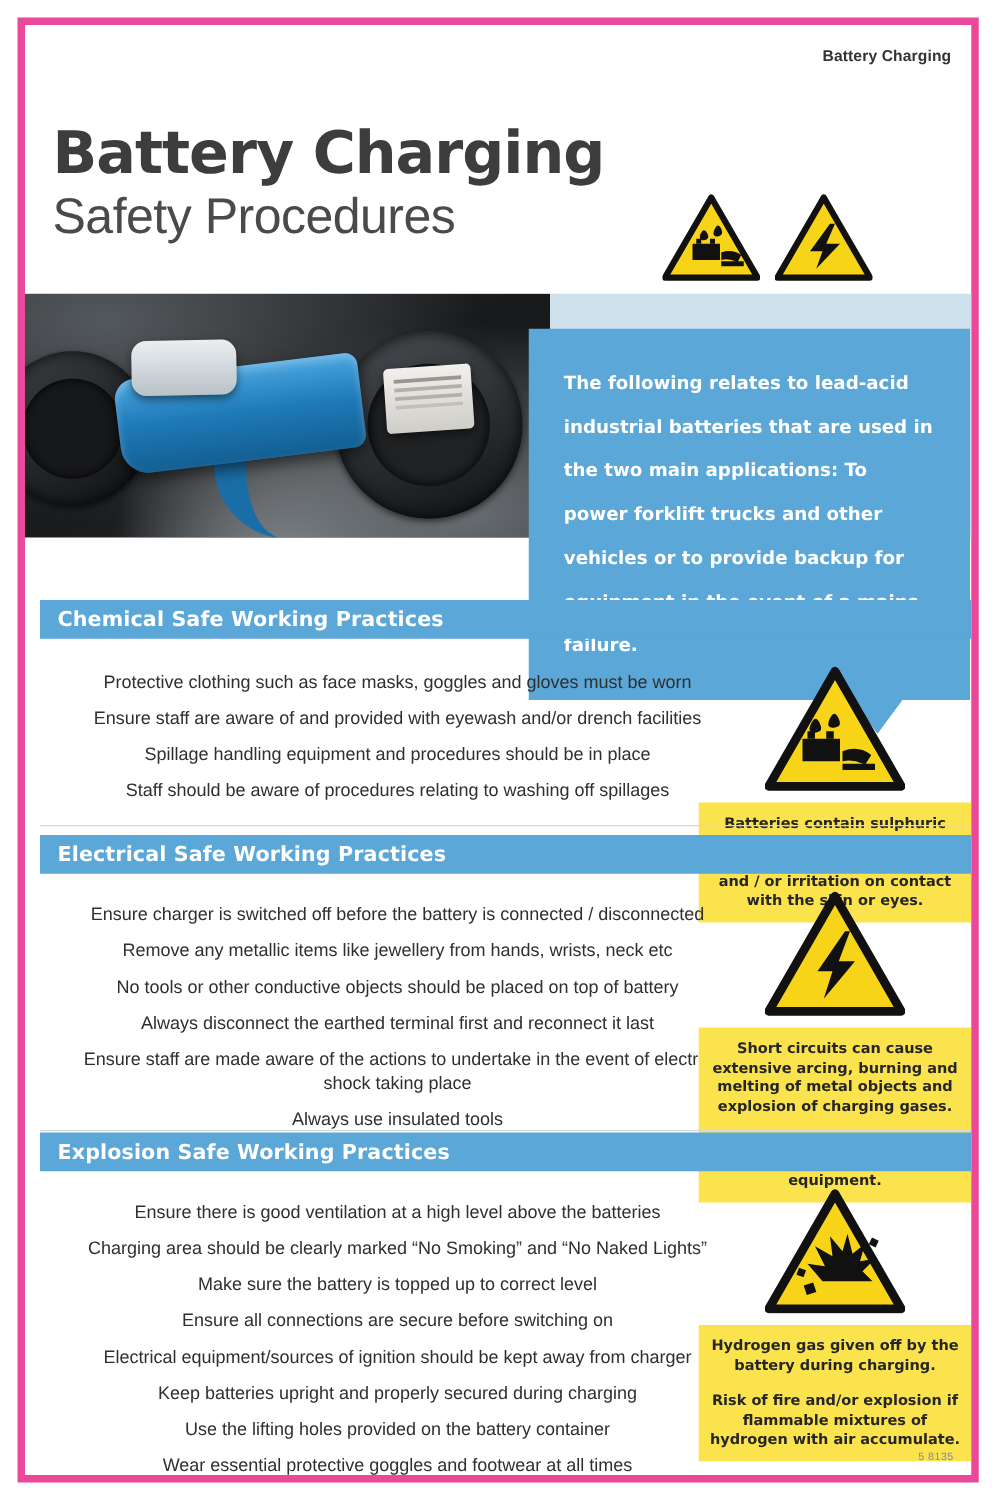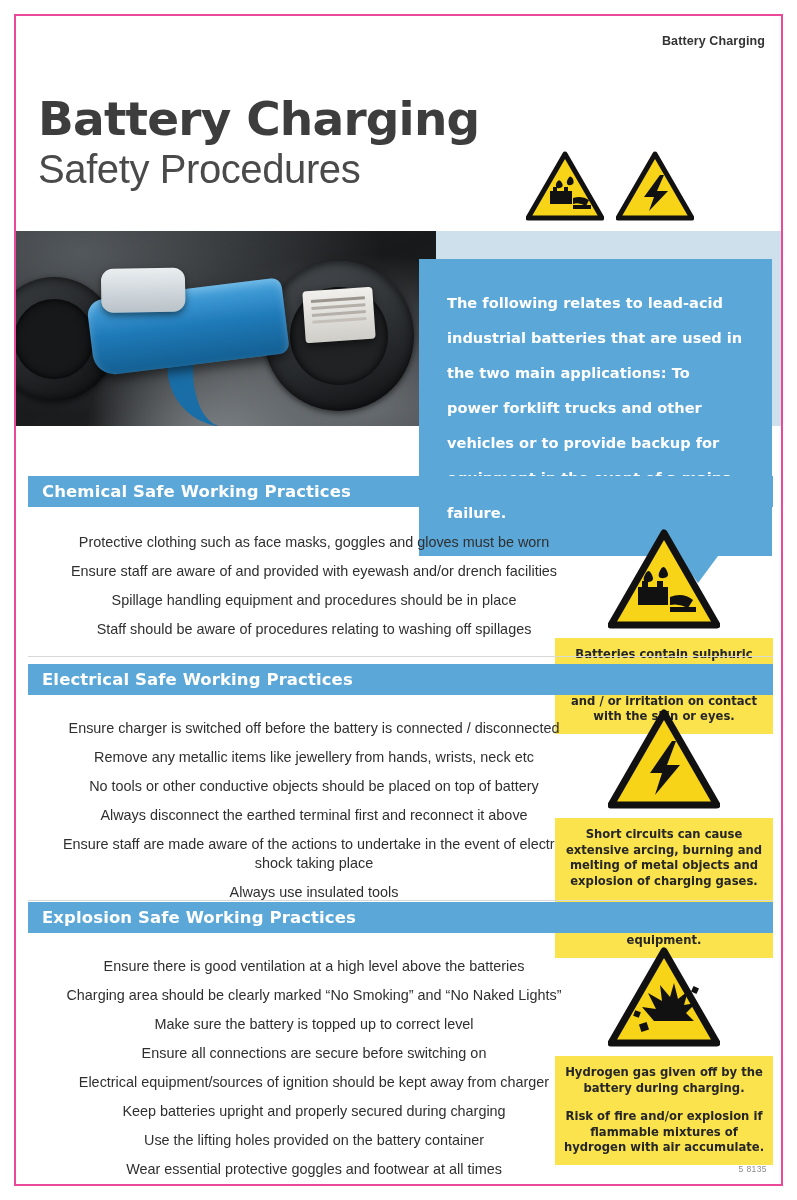--- a/index.html
+++ b/index.html
@@ -20,21 +20,21 @@
     box-sizing: border-box;
     overflow: hidden;
   }
   .sheet {
     position: absolute;
     left: 14px;
     top: 14px;
     width: 769px;
     height: 1172px;
     background: #ffffff;
-    border: 2px solid #ec4899;
+    border: 6px solid #ec4899;
     box-sizing: border-box;
     overflow: hidden;
   }
 
   
   .running-head {
     position: absolute;
     right: 16px;
     top: 18px;
     font-size: 12.5px;
@@ -373,21 +373,21 @@
 
     <div class="section" style="top:648px;">
       <div class="bar">
         <span class="bar-text">Electrical Safe Working Practices</span>
       </div>
       <div class="section-body">
         <ul class="bullets" style="margin-left:18px;margin-top:12px;">
           <li>Ensure charger is switched off before the battery is connected / disconnected</li>
           <li>Remove any metallic items like jewellery from hands, wrists, neck etc</li>
           <li>No tools or other conductive objects should be placed on top of battery</li>
-          <li>Always disconnect the earthed terminal first and reconnect it above</li>
+          <li>Always disconnect the earthed terminal first and reconnect it last</li>
           <li>Ensure staff are made aware of the actions to undertake in the event of electric shock taking place</li>
           <li>Always use insulated tools</li>
         </ul>
         <div class="side" style="top:14px; position:absolute; right:12px;">
           <div class="tri-wrap">
             <span class="tri">
               <svg width="112" height="100" viewBox="0 0 112 100">
                 <polygon points="56,4 109,96 3,96" fill="#f7d417" stroke="#111111" stroke-width="7" stroke-linejoin="round"></polygon>
                 <polygon points="64,32 42,64 54,64 47,86 72,56 59,56 68,32" fill="#111111"></polygon>
               </svg>

